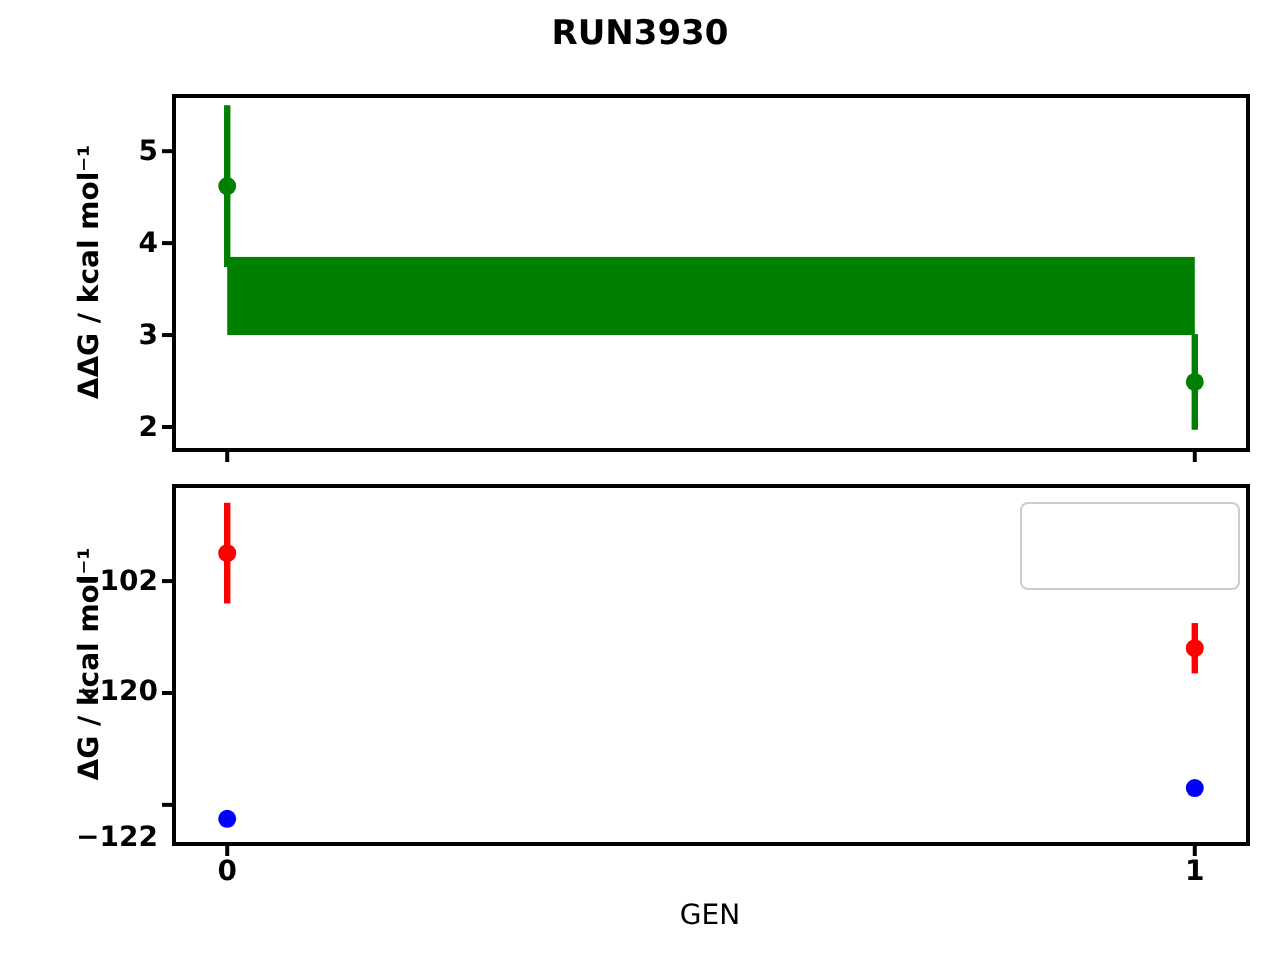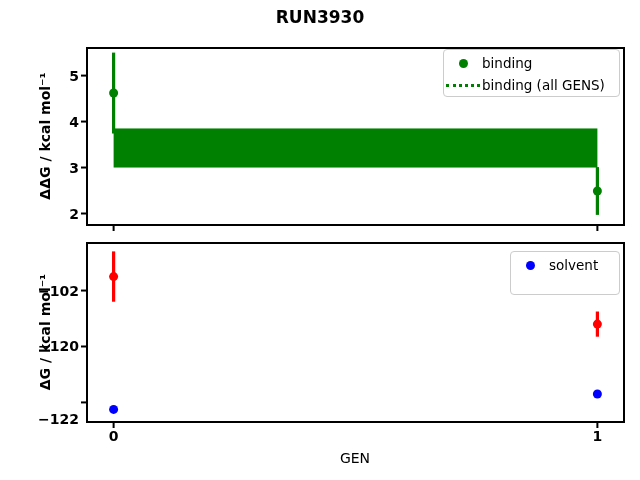--- a/index.html
+++ b/index.html
@@ -77,42 +77,22 @@
     </svg>
 
   <div class="fig-title">RUN3930</div>
 
   <div class="ylabel" style="left:45px;top:136px">ΔΔG / kcal mol⁻¹</div>
 
   <div class="ylabel" style="left:45px;top:332px">ΔG / kcal mol⁻¹</div>
 
   <div class="xlabel">GEN</div>
 
-  <div class="legend" id="legend-top" style="left:443px;top:49px;width:177px;height:48px">
-    <div class="legend-row">
-      <span class="legend-marker-cell">
-        <span class="lm-dot" id="l0m0" style="background: rgb(0, 128, 0);"></span>
-      </span>
-      <span class="legend-label">binding</span>
-    </div>
-    <div class="legend-row">
-      <span class="legend-marker-cell">
-        <span class="lm-dotted" id="l0m1" style="border-top-color: rgb(0, 128, 0);"></span>
-      </span>
-      <span class="legend-label">binding (all GENS)</span>
-    </div>
-  </div>
 
   <div class="legend" id="legend-bottom" style="left:510px;top:251px;width:110px;height:44px">
-    <div class="legend-row">
-      <span class="legend-marker-cell">
-        <span class="lm-dot" id="l1m0" style="background: rgb(0, 0, 255);"></span>
-      </span>
-      <span class="legend-label">solvent</span>
-    </div>
   </div>
 
 <div class="ytick-label" style="right: 561px; top: 213.506px;">2</div>
     <div class="ytick-label" style="right: 561px; top: 167.532px;">3</div>
     <div class="ytick-label" style="right: 561px; top: 121.558px;">4</div>
     <div class="ytick-label" style="right: 561px; top: 75.5844px;">5</div>
     <div class="ytick-label" style="right: 561px; top: 290.547px;">−102</div>
     <div class="ytick-label" style="right: 561px; top: 346.484px;">−120</div>
     <div class="ytick-label" style="right: 561px; top: 419px;">−122</div>
     <div class="xtick-label" style="left: 113.608px; top: 428px;">0</div>

